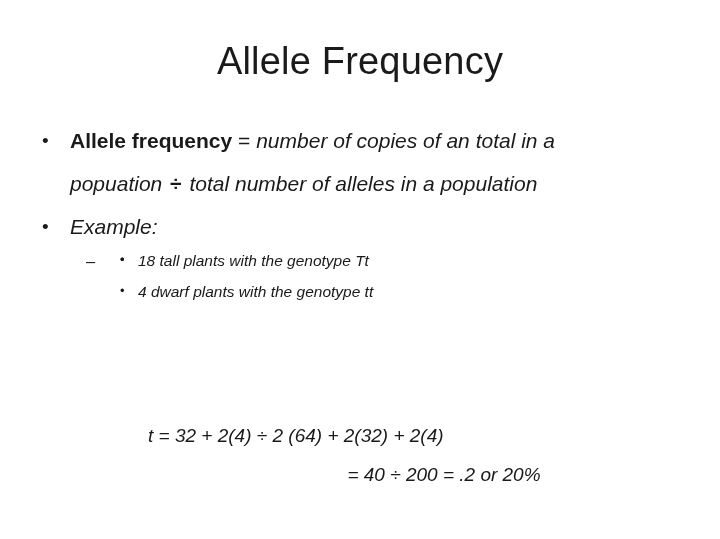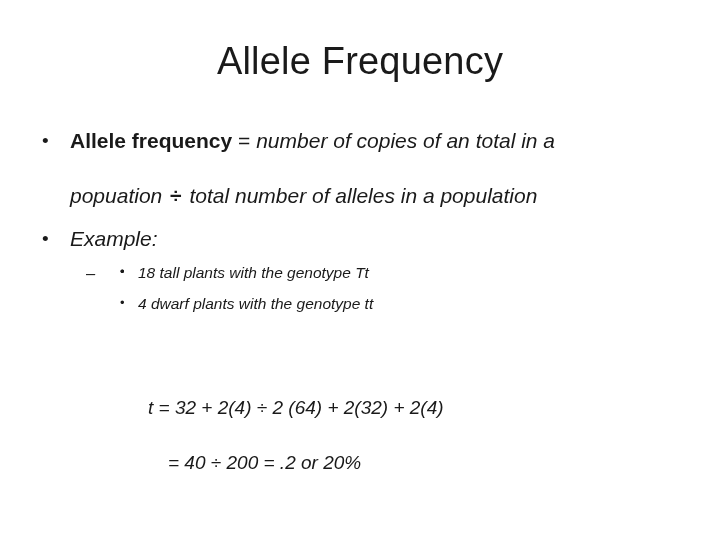--- a/index.html
+++ b/index.html
@@ -129,38 +129,38 @@
     left: 0;
     top: 398px;
     width: 720px;
   }
   .eqline {
     font-size: 19px;
     font-style: italic;
     line-height: 1.0;
     white-space: nowrap;
   }
-  .eqline-1 { padding-left: 148px; }
-  .eqline-2 { padding-left: 168px; margin-top: 36px; }
+  .eqline-1 { padding-left: 148px; margin-top: 28px; }
+  .eqline-2 { padding-left: 168px; margin-top: 20px; text-align: center; }
 </style>
 </head>
 <body>
 
 <div id="slide">
 
   <div id="title">Allele Frequency</div>
 
   <div id="body">
 
     <div class="lvl1">
       <span class="bullet">•</span>
       <span class="strong">Allele frequency</span><span class="eq"> = </span><span>number of copies of an total in a</span>
     </div>
 
-    <div class="wrapline" style="margin-top:34px;">
+    <div class="wrapline" style="margin-top:22px;">
       <span>popuation </span><span class="divsym">÷</span><span> total number of alleles in a population</span>
     </div>
 
     <div class="lvl1" style="margin-top:22px;">
       <span class="bullet">•</span>
       <span>Example:</span>
     </div>
 
     <div class="lvl2" style="margin-top:16px;">
       <span class="dash">–</span>

